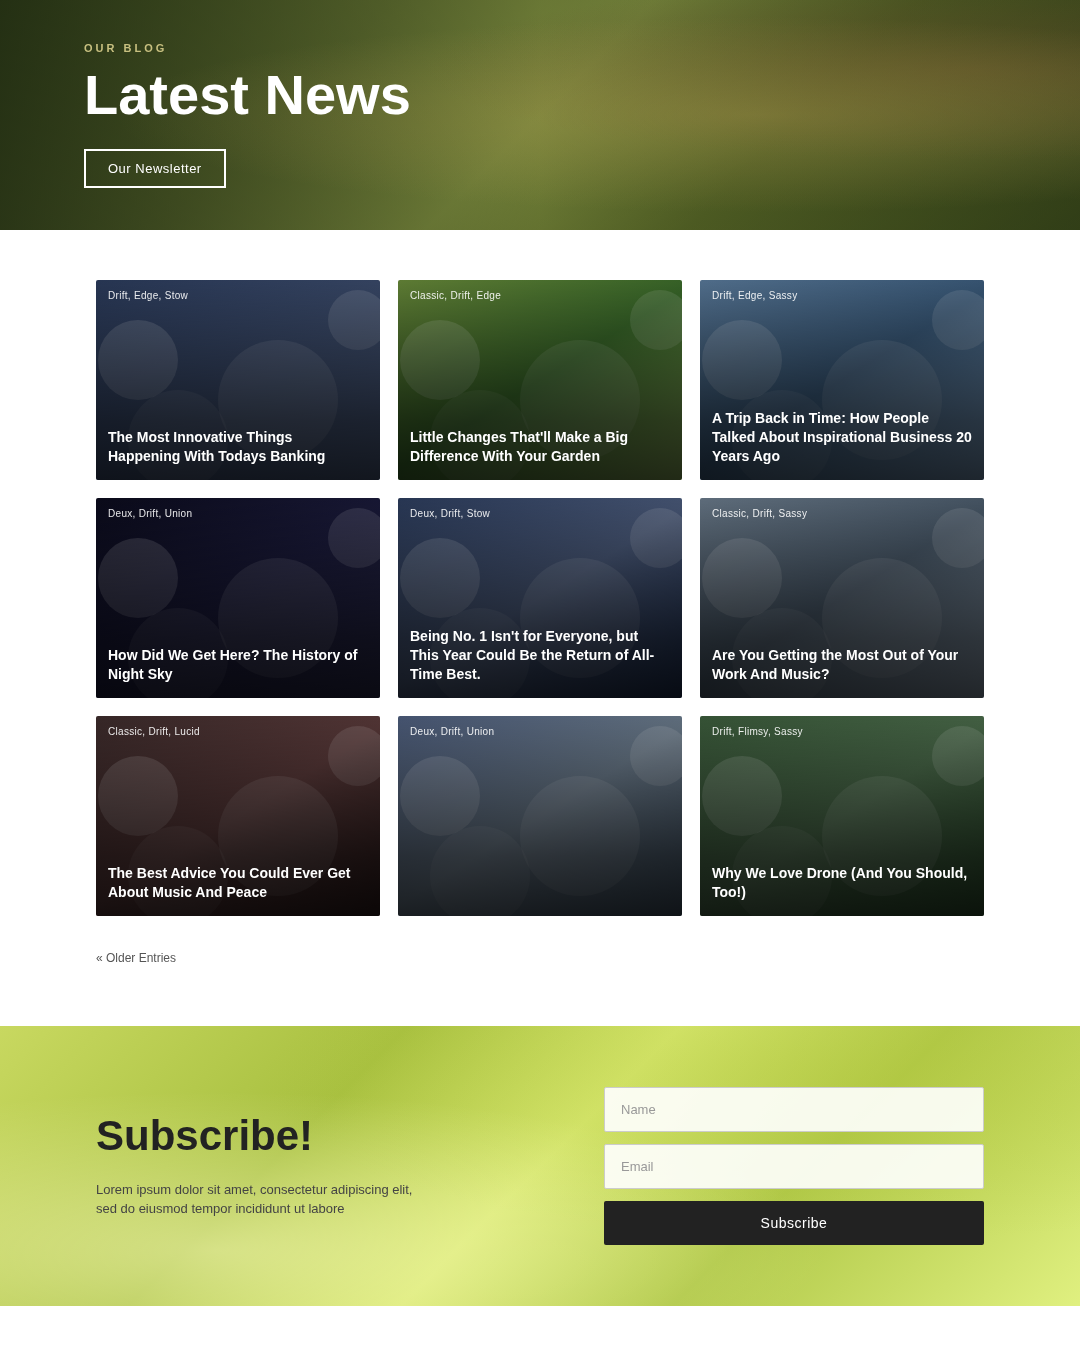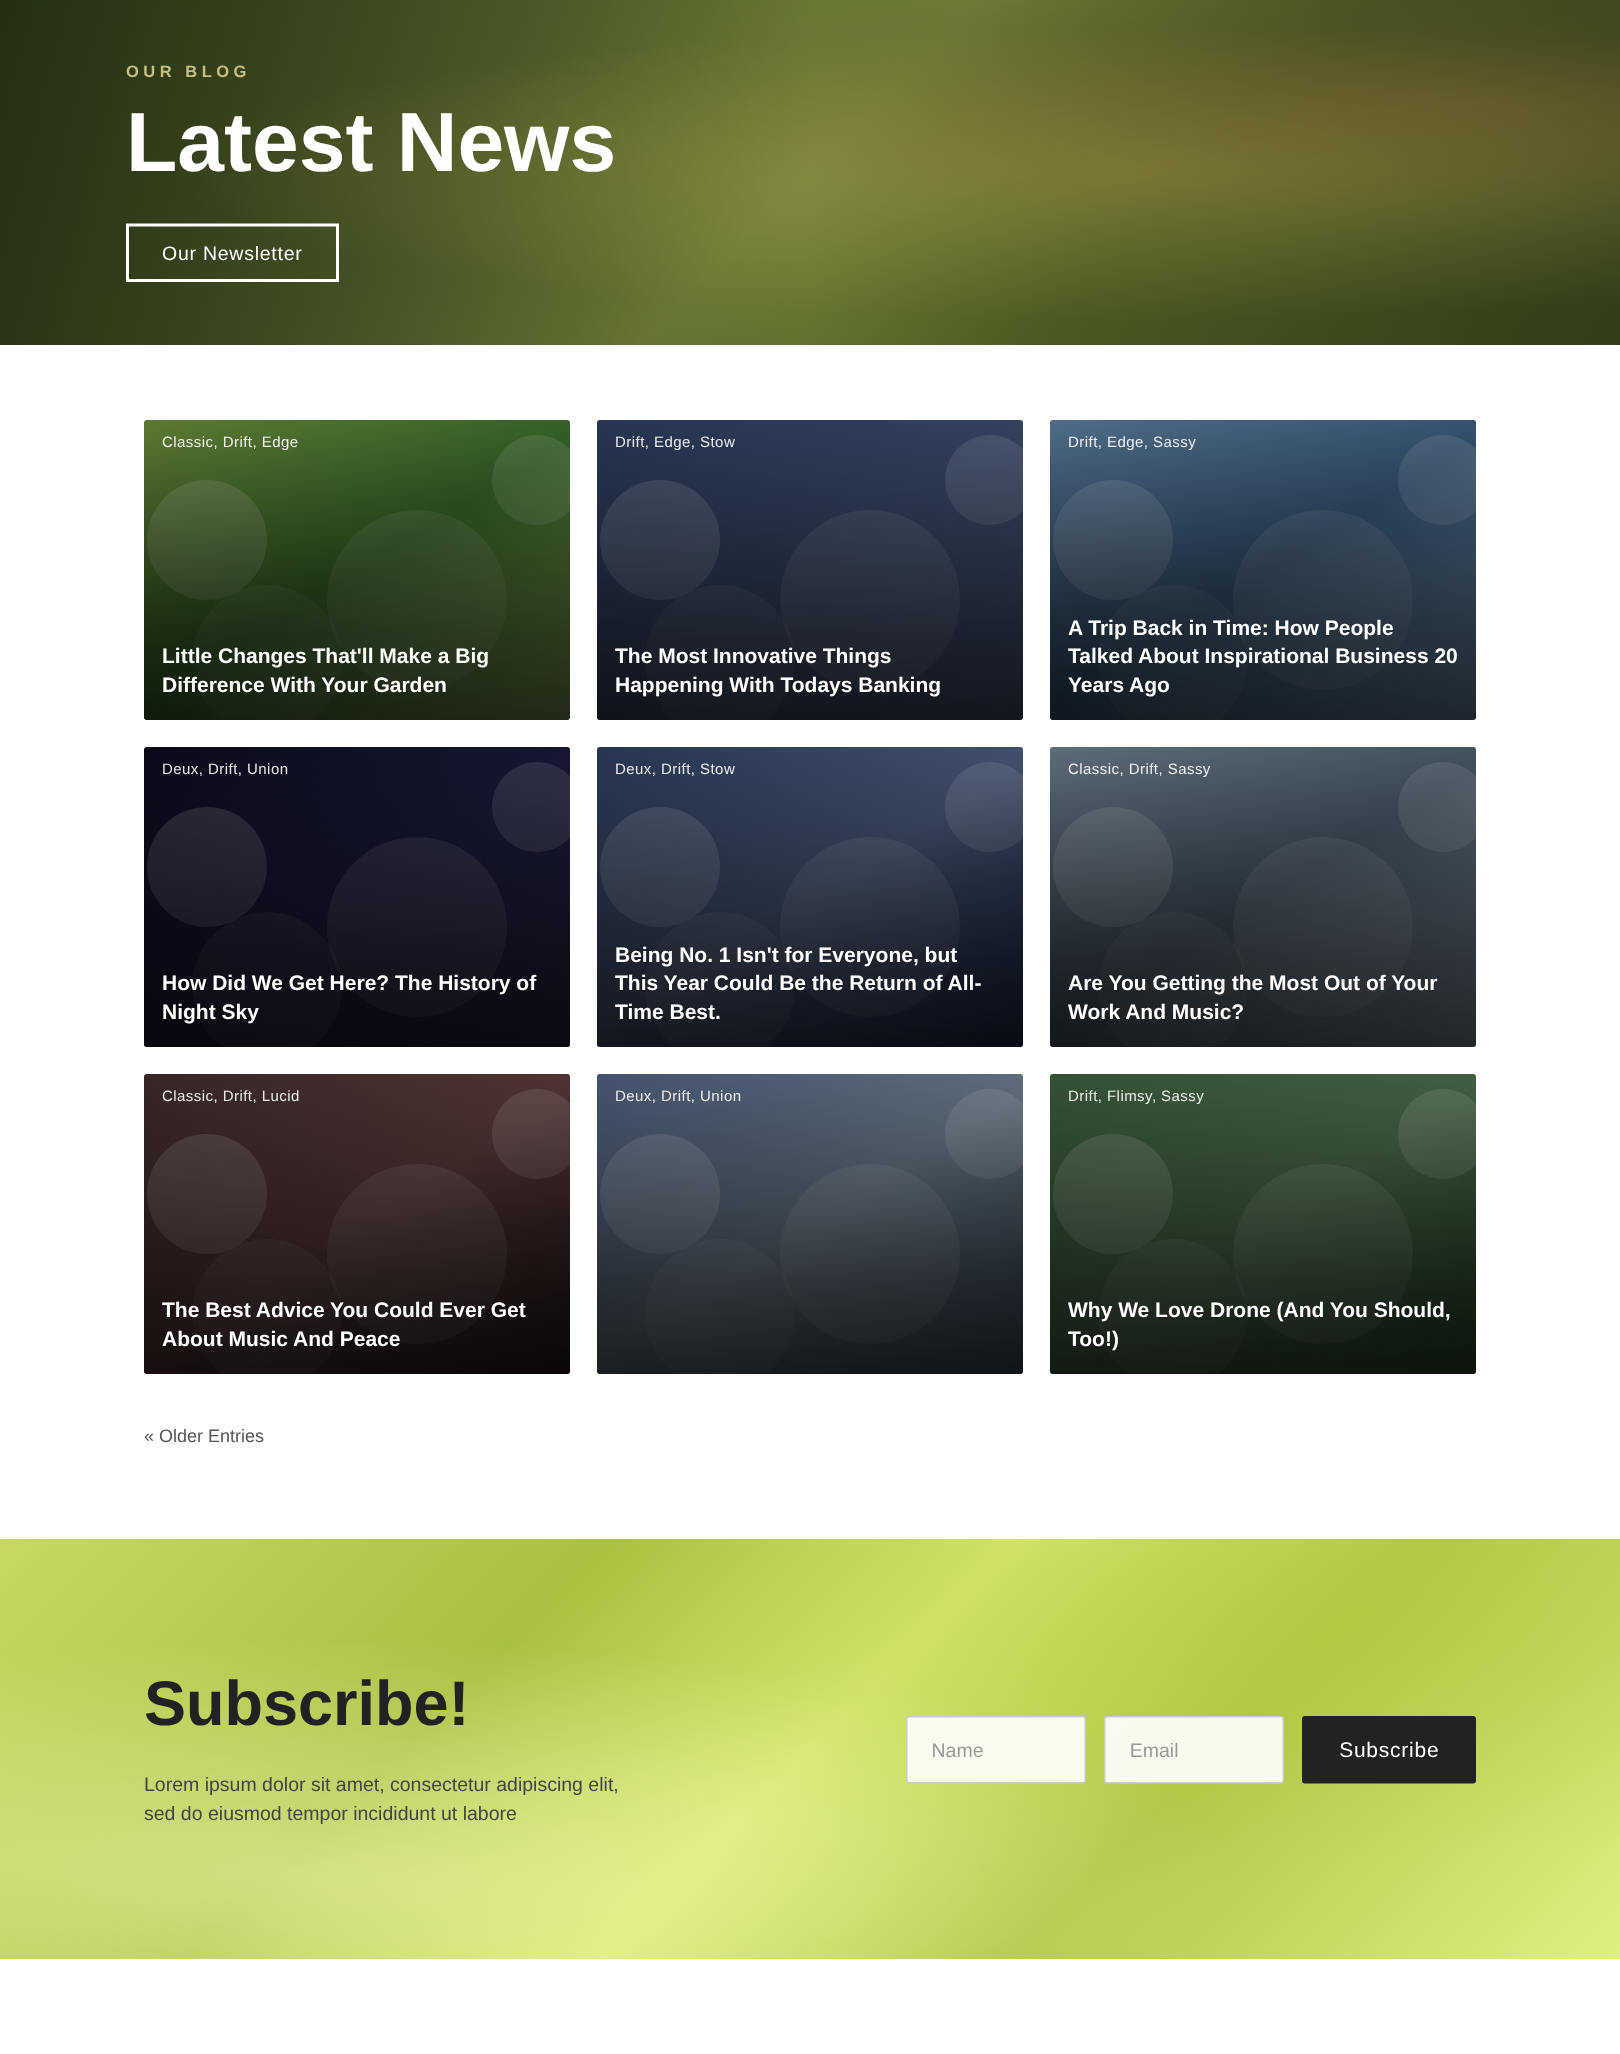--- a/index.html
+++ b/index.html
@@ -141,21 +141,21 @@
       line-height: 1.5;
       max-width: 320px;
     }
     .subscribe-right {
       position: relative;
       z-index: 2;
       flex: 1;
       max-width: 380px;
       margin-left: auto;
       display: flex;
-      flex-direction: row;
+      flex-direction: column;
       gap: 12px;
       justify-content: space-between;
     }
     .subscribe-input {
       width: 100%;
       padding: 14px 16px;
       border: 1.5px solid #ccc;
       background: rgba(255,255,255,0.9);
       font-size: 13px;
       color: #666;
@@ -192,54 +192,54 @@
     <h1 class="hero-title">Latest News</h1>
     <a class="hero-btn">Our Newsletter</a>
   </div>
 </section>
 
 <section class="blog-section">
   <div class="blog-grid" id="blog-grid">
   <div class="blog-card">
         <svg class="card-img" viewBox="0 0 320 200" preserveAspectRatio="xMidYMid slice">
           <defs>
+            <linearGradient id="g-banking" x1="0" y1="0" x2="1" y2="1">
+              <stop offset="0%" stop-color="#2a3a5a"></stop>
+              <stop offset="50%" stop-color="#3a4a6a"></stop>
+              <stop offset="100%" stop-color="#4a5a7a"></stop>
+            </linearGradient>
+          </defs>
+          <rect width="320" height="200" fill="url(#g-banking)"></rect>
+          <circle cx="60" cy="80" r="40" fill="rgba(255,255,255,0.15)"></circle>
+          <circle cx="200" cy="120" r="60" fill="rgba(255,255,255,0.1)"></circle>
+          <circle cx="280" cy="40" r="30" fill="rgba(255,255,255,0.12)"></circle>
+          <circle cx="100" cy="160" r="50" fill="rgba(255,255,255,0.08)"></circle>
+        </svg>
+        <div class="blog-card-overlay"></div>
+        <div class="blog-card-tags">Drift, Edge, Stow</div>
+        <div class="blog-card-title">The Most Innovative Things Happening With Todays Banking</div>
+      </div>
+      <div class="blog-card">
+        <svg class="card-img" viewBox="0 0 320 200" preserveAspectRatio="xMidYMid slice">
+          <defs>
             <linearGradient id="g-garden" x1="0" y1="0" x2="1" y2="1">
               <stop offset="0%" stop-color="#6a8a3a"></stop>
               <stop offset="50%" stop-color="#3a6a2a"></stop>
               <stop offset="100%" stop-color="#8aaa5a"></stop>
             </linearGradient>
           </defs>
           <rect width="320" height="200" fill="url(#g-garden)"></rect>
           <circle cx="60" cy="80" r="40" fill="rgba(255,255,255,0.15)"></circle>
           <circle cx="200" cy="120" r="60" fill="rgba(255,255,255,0.1)"></circle>
           <circle cx="280" cy="40" r="30" fill="rgba(255,255,255,0.12)"></circle>
           <circle cx="100" cy="160" r="50" fill="rgba(255,255,255,0.08)"></circle>
         </svg>
         <div class="blog-card-overlay"></div>
         <div class="blog-card-tags">Classic, Drift, Edge</div>
         <div class="blog-card-title">Little Changes That'll Make a Big Difference With Your Garden</div>
-      </div>
-      <div class="blog-card">
-        <svg class="card-img" viewBox="0 0 320 200" preserveAspectRatio="xMidYMid slice">
-          <defs>
-            <linearGradient id="g-banking" x1="0" y1="0" x2="1" y2="1">
-              <stop offset="0%" stop-color="#2a3a5a"></stop>
-              <stop offset="50%" stop-color="#3a4a6a"></stop>
-              <stop offset="100%" stop-color="#4a5a7a"></stop>
-            </linearGradient>
-          </defs>
-          <rect width="320" height="200" fill="url(#g-banking)"></rect>
-          <circle cx="60" cy="80" r="40" fill="rgba(255,255,255,0.15)"></circle>
-          <circle cx="200" cy="120" r="60" fill="rgba(255,255,255,0.1)"></circle>
-          <circle cx="280" cy="40" r="30" fill="rgba(255,255,255,0.12)"></circle>
-          <circle cx="100" cy="160" r="50" fill="rgba(255,255,255,0.08)"></circle>
-        </svg>
-        <div class="blog-card-overlay"></div>
-        <div class="blog-card-tags">Drift, Edge, Stow</div>
-        <div class="blog-card-title">The Most Innovative Things Happening With Todays Banking</div>
       </div>
       <div class="blog-card">
         <svg class="card-img" viewBox="0 0 320 200" preserveAspectRatio="xMidYMid slice">
           <defs>
             <linearGradient id="g-business" x1="0" y1="0" x2="1" y2="1">
               <stop offset="0%" stop-color="#5a7a9a"></stop>
               <stop offset="50%" stop-color="#3a5a7a"></stop>
               <stop offset="100%" stop-color="#7a9aba"></stop>
             </linearGradient>
           </defs>

